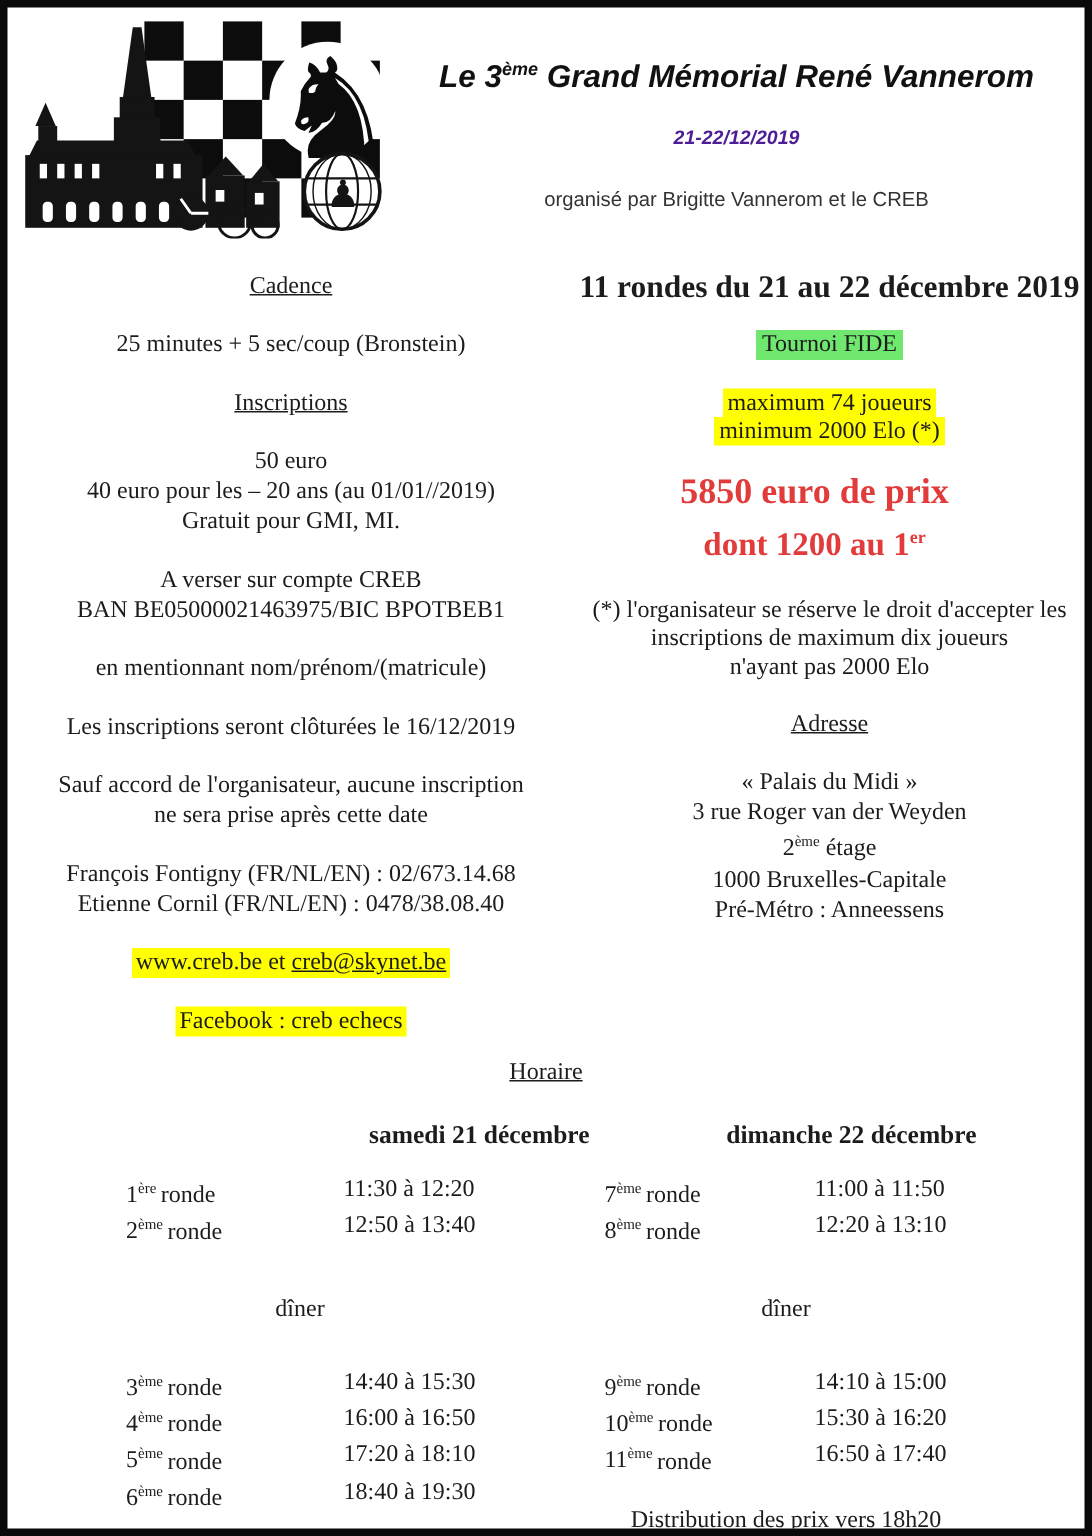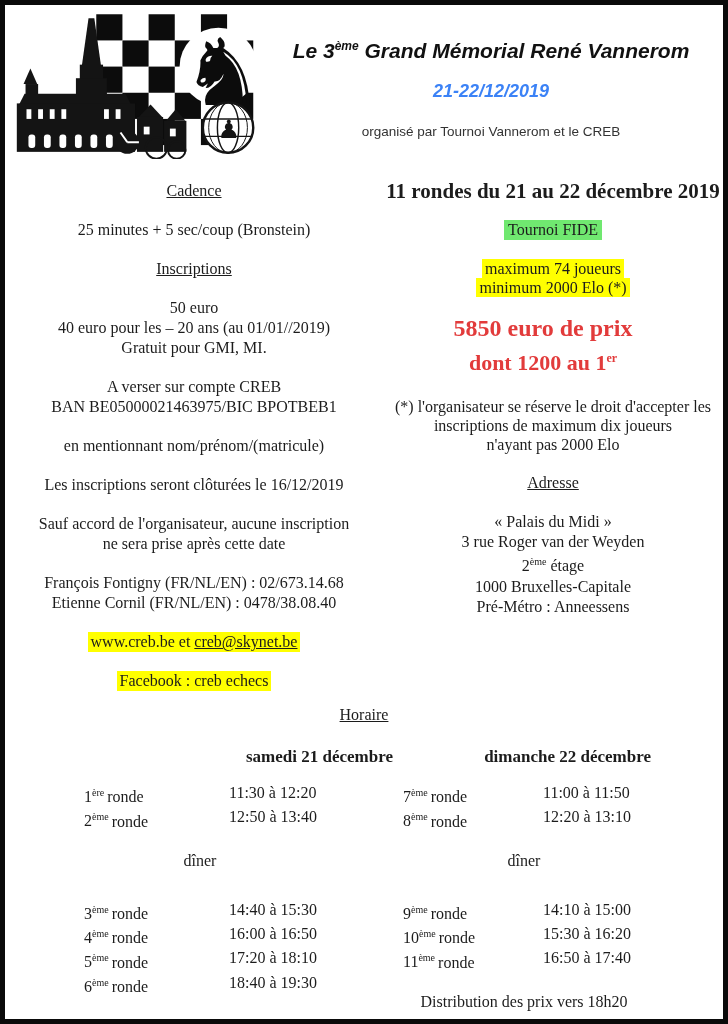--- a/index.html
+++ b/index.html
@@ -13,21 +13,21 @@
     font-family:"Liberation Serif", serif;
     font-size:16px;line-height:20px;
     overflow:hidden;
   }
   
   .hdr{display:flex;align-items:flex-start;padding:6px 8px 0 6px;height:162px;box-sizing:border-box;}
   .logo-wrap{width:256px;flex:0 0 auto;}
   .titleblock{flex:1;text-align:center;padding-top:5px;font-family:"Liberation Sans", sans-serif;}
   .title{margin:17px;font-size:21px;line-height:26px;font-weight:bold;font-style:italic;color:#111;}
   .title sup{font-size:12px;}
-  .evdate{margin-top:15px;font-size:18px;font-weight:bold;font-style:italic;color:#3b82f6;}
+  .evdate{margin-top:15px;font-size:13px;font-weight:bold;font-style:italic;color:#4c1d95;}
   .orgline{margin-top:21px;font-size:13.5px;color:#333;}
   
   .cols{display:grid;grid-template-columns:358px 1fr;margin-top:14px;}
   .col{text-align:center;}
   .grp{margin-top:19px;padding-left:20px;}
   .grp:first-child{margin-top:0;}
   .u{text-decoration:underline;}
   h2{font-size:16px;font-weight:normal;margin:0;display:inline-block;}
   .ln{margin:0;}
   .bhead{font-weight:bold;font-size:21px;}
@@ -45,21 +45,21 @@
   .sched-col-inner{width:100%;}
   .sun .sched-col-inner{width:258px;}
   .day-title{font-weight:bold;font-size:17px;text-align:right;margin:2px;}
   .rows{margin-top:16px;}
   .srow{display:flex;margin:0;}
   .sat .srow{padding-left:79px;}
   .sat .rlabel{width:145px;flex:0 0 auto;text-align:left;}
   .sun .srow{padding-left:8px;}
   .sun .rlabel{width:140px;flex:0 0 auto;text-align:left;}
   .rtime{text-align:left;}
-  .diner{text-align:center;margin-top:19px;}
+  .diner{text-align:center;margin-top:31px;}
   .rows2{margin-top:29px;}
   .distrib{text-align:center;margin-top:19px;}
   .rlabel .lbl{margin-left:3px;}
 </style>
 </head>
 <body>
 
 <div class="page">
 
   <header class="hdr">
@@ -131,21 +131,21 @@
           <ellipse cx="224" cy="119" rx="20" ry="26" fill="none" stroke="#141414" stroke-width="1"></ellipse>
           <line x1="199" y1="110" x2="249" y2="110" stroke="#141414" stroke-width="1.5"></line>
           <line x1="199" y1="128" x2="249" y2="128" stroke="#141414" stroke-width="1.5"></line>
           <text x="213" y="130" font-size="26" font-family="DejaVu Sans, sans-serif" fill="#141414">♟</text>
         </g>
       </svg>
     </div>
     <div class="titleblock">
       <h1 class="title"><span>Le 3</span><sup>ème</sup><span> Grand Mémorial René Vannerom</span></h1>
       <div class="evdate">21-22/12/2019</div>
-      <div class="orgline">organisé par Tournoi Vannerom et le CREB</div>
+      <div class="orgline">organisé par Brigitte Vannerom et le CREB</div>
     </div>
   </header>
 
   <main class="cols">
 
     <section class="col">
       <div class="grp"><h2 class="u">Cadence</h2></div>
       <div class="grp">
           <p class="ln">25 minutes + 5 sec/coup (Bronstein)</p>
         </div>

